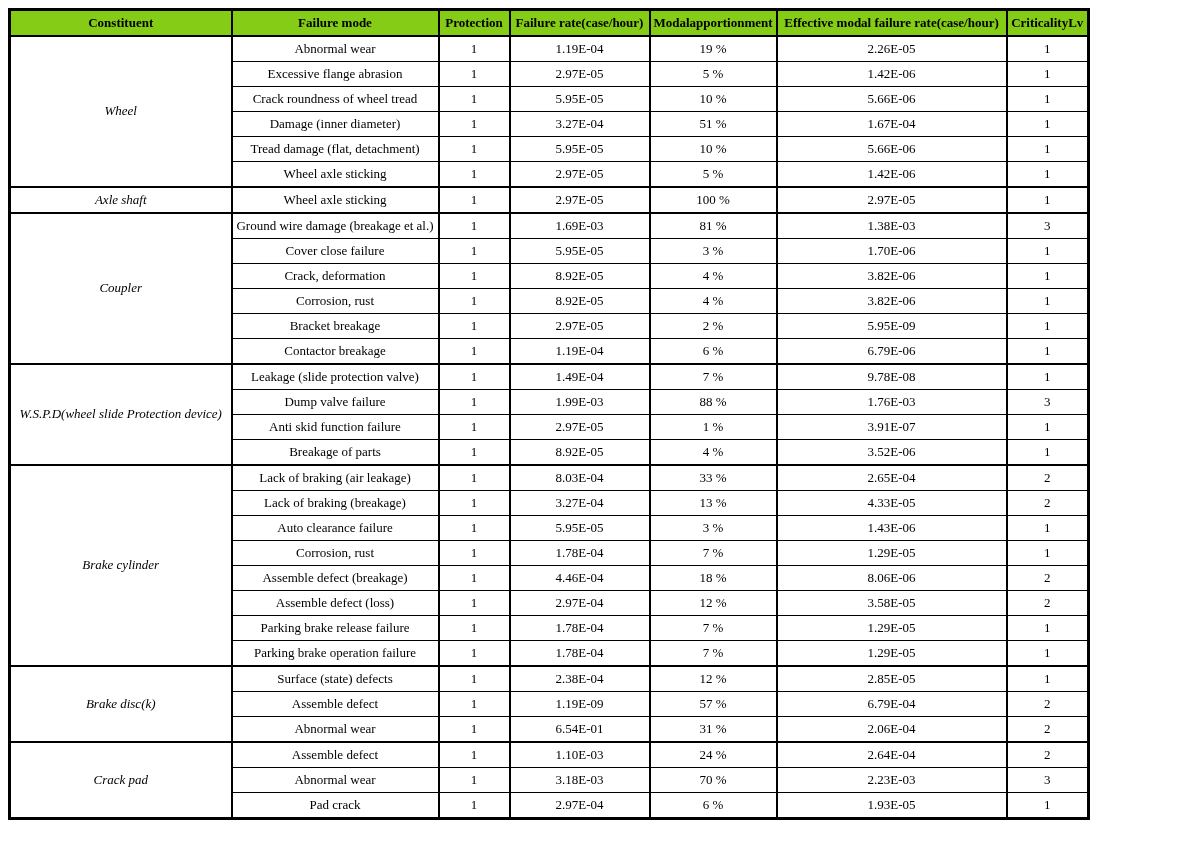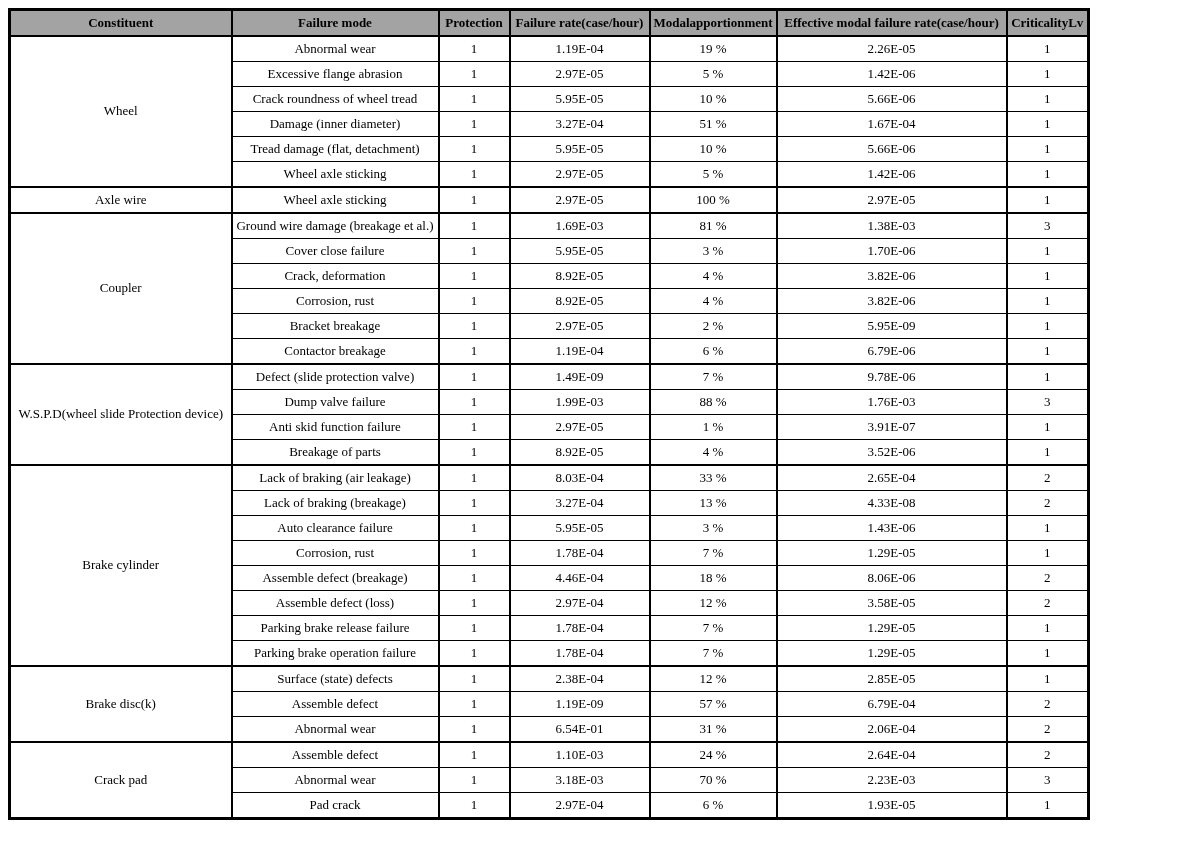--- a/index.html
+++ b/index.html
@@ -34,30 +34,31 @@
     border-right-width: 2px;
     text-align: center;
     vertical-align: middle;
     height: 24px;
     padding: 0 2px;
     overflow: hidden;
     white-space: nowrap;
     line-height: 1.1;
   }
   table.fmeca thead th {
-    background: #a3a3a3;
+    background: #84cc16;
     font-weight: bold;
     font-size: 13px;
     border-bottom-width: 2px;
   }
   table.fmeca tr.group-start td {
     border-top-width: 2px;
   }
   table.fmeca td.constituent {
     border-left-width: 3px;
+    font-style: italic;
   }
 </style>
 </head>
 <body>
 
 <div class="table-wrap">
   <table class="fmeca">
     <colgroup>
       <col style="width:222px">
       <col style="width:207px">
@@ -122,21 +123,21 @@
         </tr>
         <tr>
           <td>Wheel axle sticking</td>
           <td>1</td>
           <td>2.97E-05</td>
           <td>5 %</td>
           <td>1.42E-06</td>
           <td>1</td>
         </tr>
         <tr class="group-start">
-          <td rowspan="1" class="constituent">Axle wire</td>
+          <td rowspan="1" class="constituent">Axle shaft</td>
           <td>Wheel axle sticking</td>
           <td>1</td>
           <td>2.97E-05</td>
           <td>100 %</td>
           <td>2.97E-05</td>
           <td>1</td>
         </tr>
         <tr class="group-start">
           <td rowspan="6" class="constituent">Coupler</td>
           <td>Ground wire damage (breakage et al.)</td>
@@ -181,25 +182,25 @@
         <tr>
           <td>Contactor breakage</td>
           <td>1</td>
           <td>1.19E-04</td>
           <td>6 %</td>
           <td>6.79E-06</td>
           <td>1</td>
         </tr>
         <tr class="group-start">
           <td rowspan="4" class="constituent">W.S.P.D(wheel slide Protection device)</td>
-          <td>Defect (slide protection valve)</td>
-          <td>1</td>
-          <td>1.49E-09</td>
+          <td>Leakage (slide protection valve)</td>
+          <td>1</td>
+          <td>1.49E-04</td>
           <td>7 %</td>
-          <td>9.78E-06</td>
+          <td>9.78E-08</td>
           <td>1</td>
         </tr>
         <tr>
           <td>Dump valve failure</td>
           <td>1</td>
           <td>1.99E-03</td>
           <td>88 %</td>
           <td>1.76E-03</td>
           <td>3</td>
         </tr>
@@ -226,21 +227,21 @@
           <td>8.03E-04</td>
           <td>33 %</td>
           <td>2.65E-04</td>
           <td>2</td>
         </tr>
         <tr>
           <td>Lack of braking (breakage)</td>
           <td>1</td>
           <td>3.27E-04</td>
           <td>13 %</td>
-          <td>4.33E-08</td>
+          <td>4.33E-05</td>
           <td>2</td>
         </tr>
         <tr>
           <td>Auto clearance failure</td>
           <td>1</td>
           <td>5.95E-05</td>
           <td>3 %</td>
           <td>1.43E-06</td>
           <td>1</td>
         </tr>

